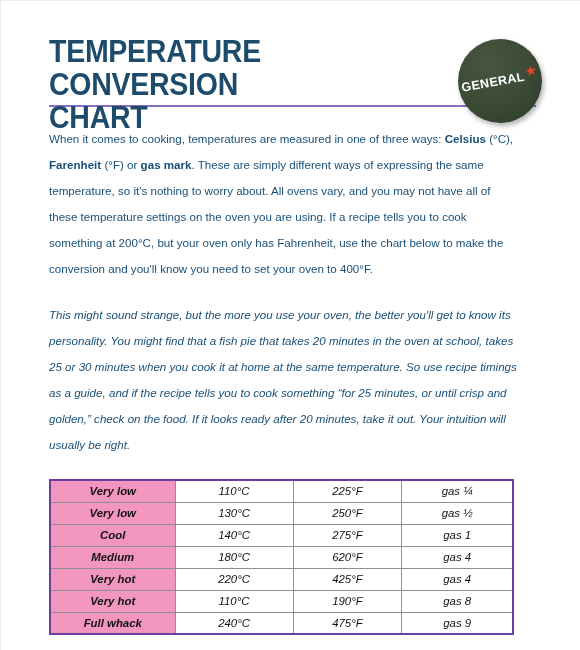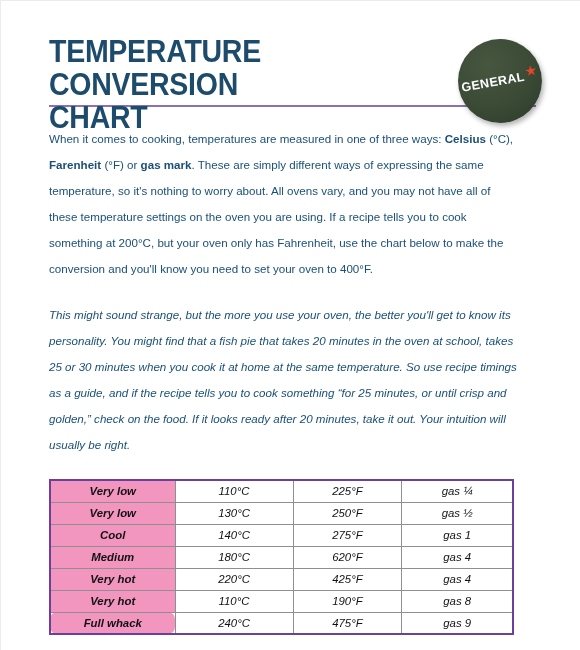--- a/index.html
+++ b/index.html
@@ -134,21 +134,21 @@
     border-left: 0;
     font-weight: bold;
     text-align: left;
     padding-left: 10px;
     width: 27%;
   }
   td.celsius { width: 25.5%; }
   td.fahren  { width: 23.5%; }
   td.gas     { width: 24%; }
   table.conv tr:first-child td { border-top: 0; }
-  table.conv tr:last-child td { border-bottom: 0; border-radius: 7px; }
+  table.conv tr:last-child td { border-bottom: 0; }
   td.gas { border-right: 0; }
 </style>
 </head>
 <body>
 
 <div class="page">
 
   <div class="header">
     <h1 class="title"><span>TEMPERATURE CONVERSION</span><br><span>CHART</span></h1>
 

